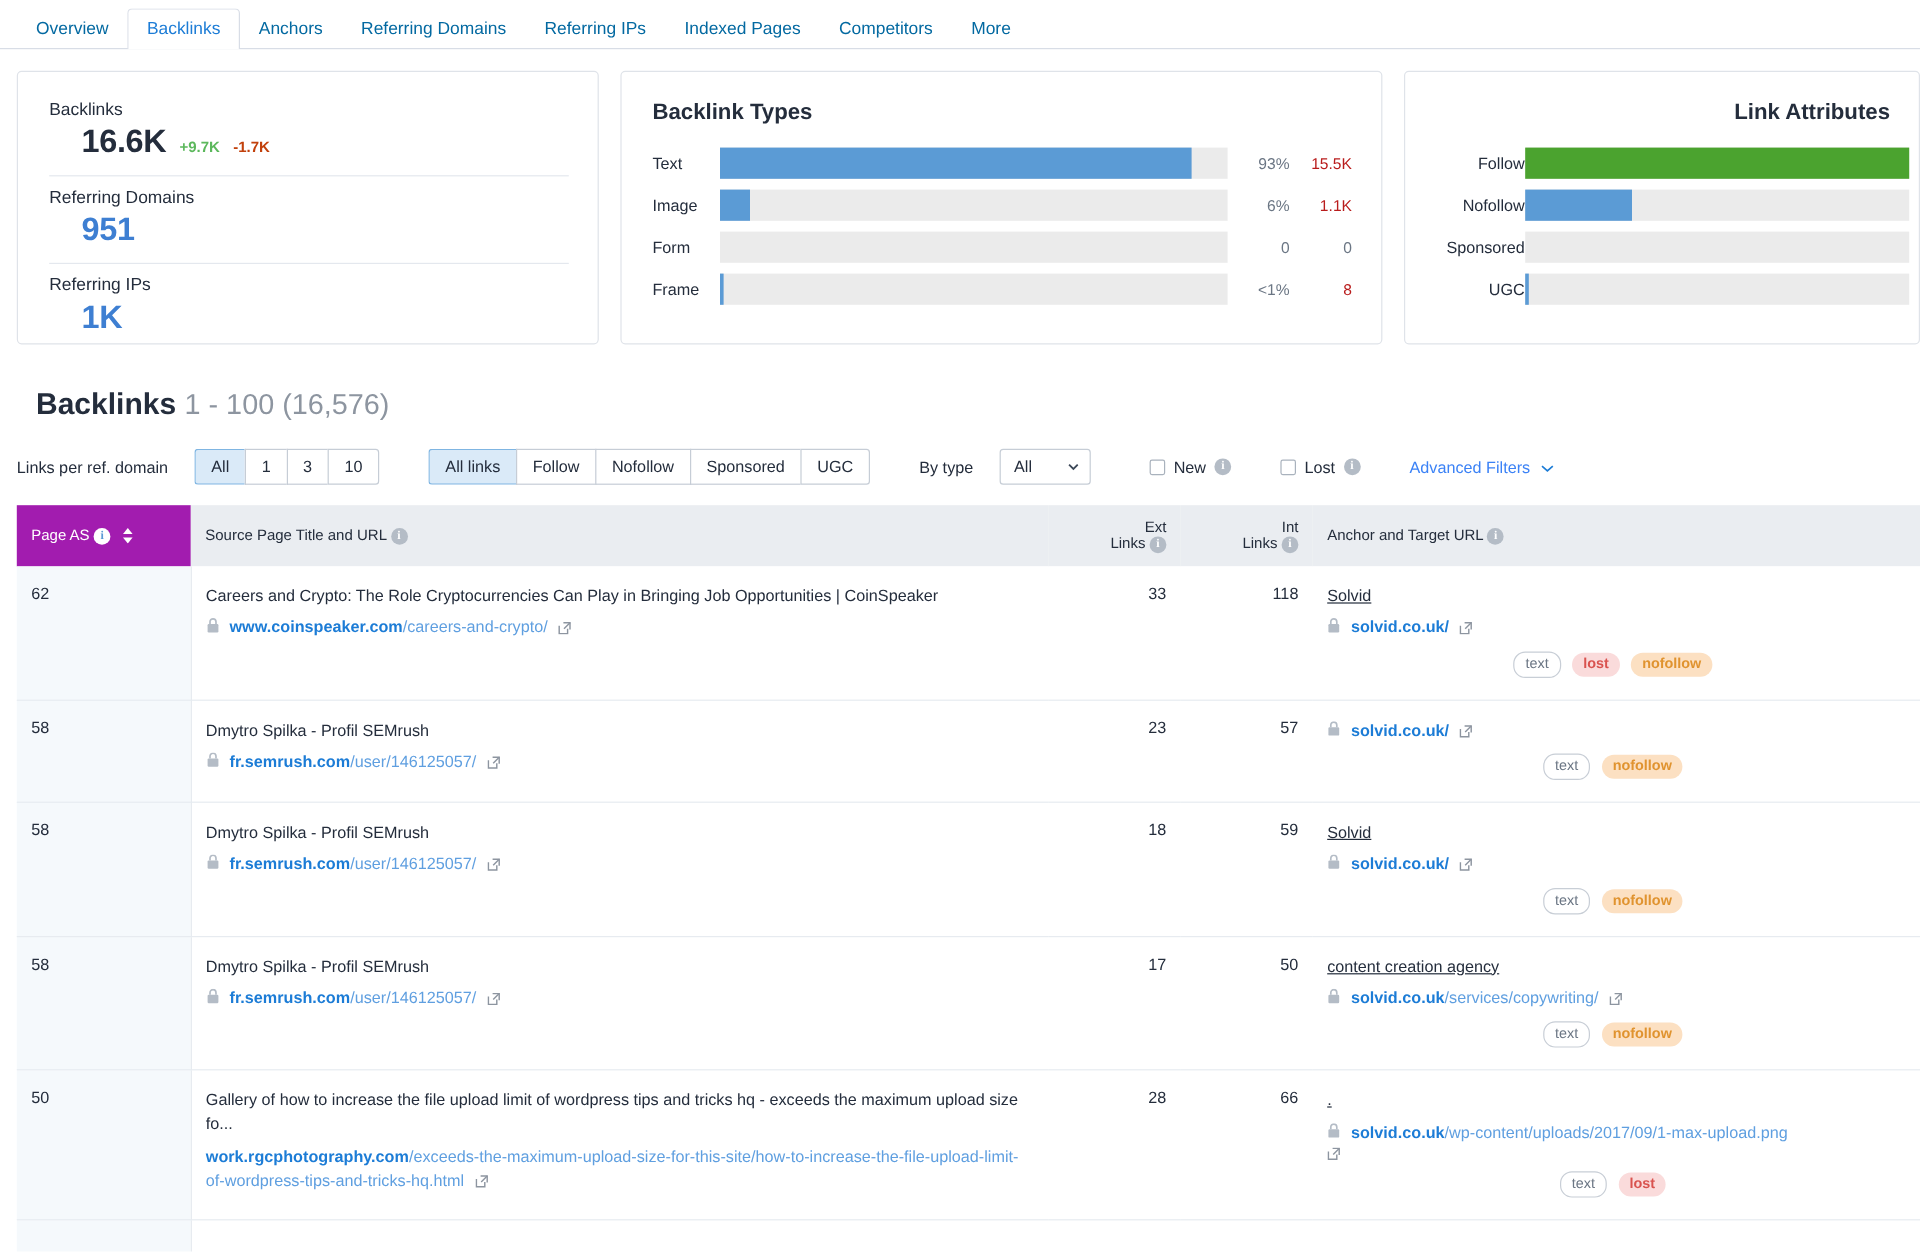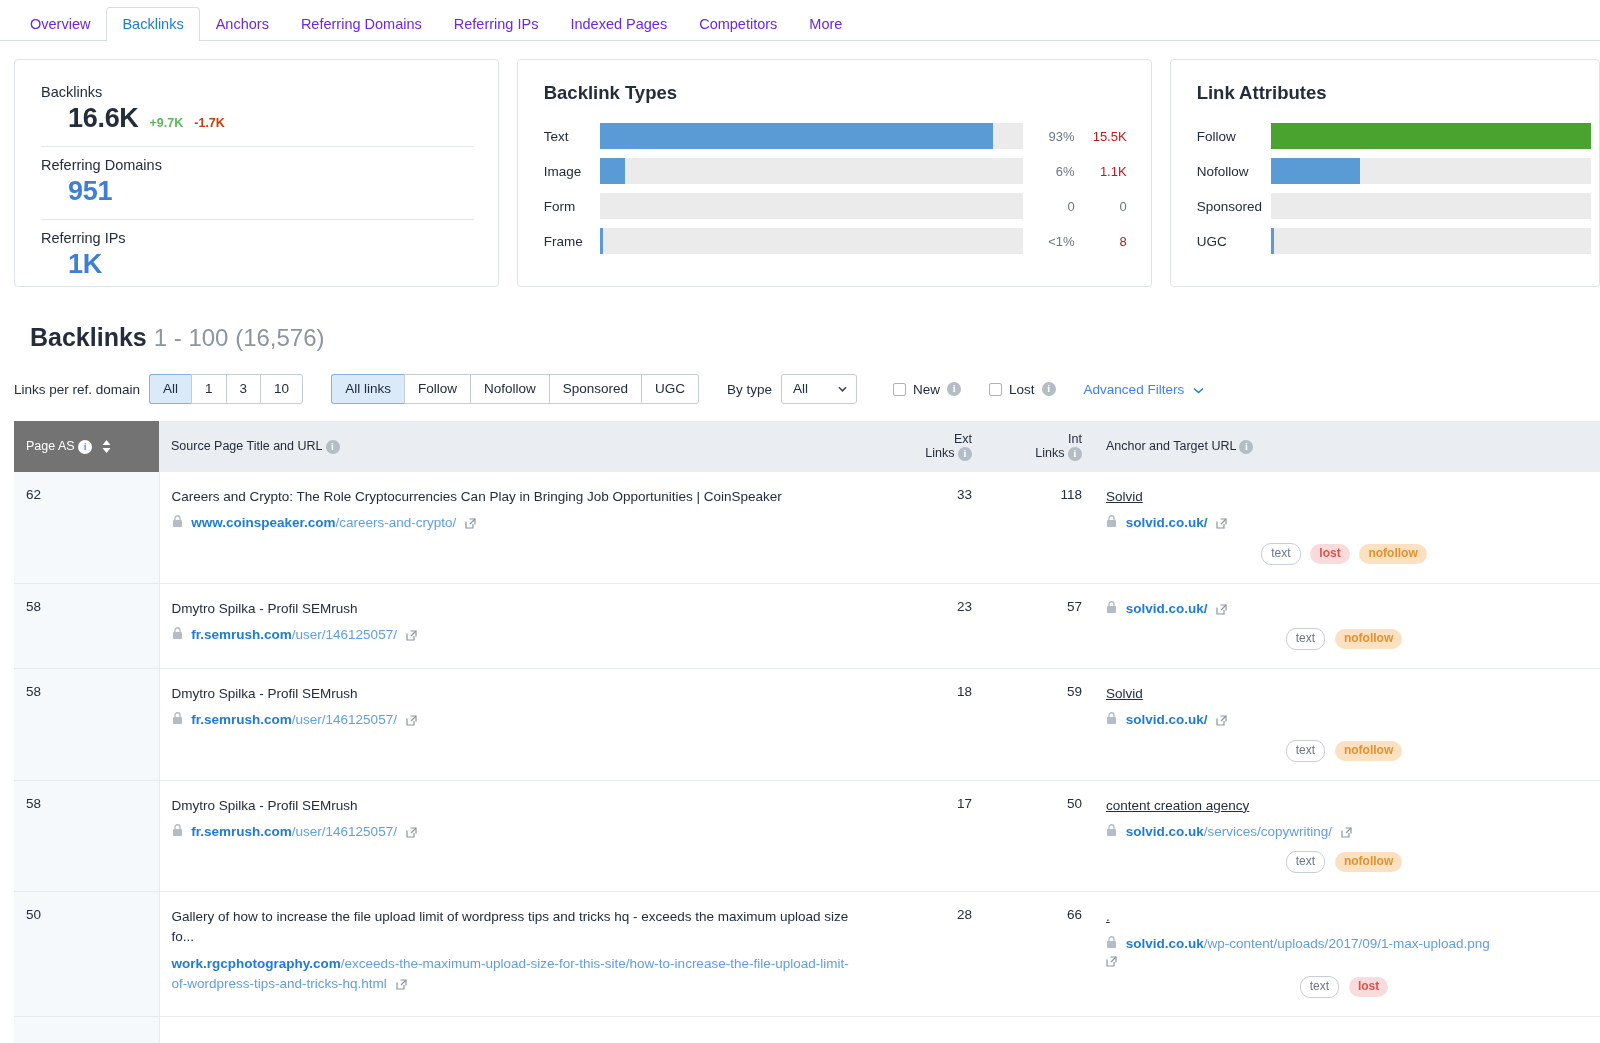--- a/index.html
+++ b/index.html
@@ -18,21 +18,21 @@
     height: 41px;
     padding-left: 14px;
     display: flex;
     align-items: flex-end;
     border-bottom: 1px solid #d8dde6;
   }
   .tab {
     padding: 9px 15px 10px 15px;
     font-size: 14.5px;
     line-height: 1;
-    color: #6d28d9;
+    color: #0369a1;
     cursor: pointer;
     border: 1px solid transparent;
     border-bottom: none;
     border-radius: 4px 4px 0 0;
     position: relative;
     top: 1px;
     white-space: nowrap;
   }
   .tab.active {
     color: #1c7cd6;
@@ -49,21 +49,21 @@
     height: 246px;
   }
   .card {
     border: 1px solid #dfe3e9;
     border-radius: 4px;
     background: #fff;
     padding: 16px 24px 10px 26px;
   }
   .card-summary { width: 530px; padding-top: 14px; }
   .card-types   { width: 696px; }
-  .card-attrs   { width: 470px; }
+  .card-attrs   { width: 470px; text-align: right; }
 
   .sum-block { padding: 10px 0 12px 0; }
   .sum-block + .sum-block { border-top: 1px solid #e4e8ee; }
   .sum-label { font-size: 14.5px; color: #242d3c; margin-bottom: 3px; }
   .sum-value-row { display: flex; align-items: baseline; gap: 11px; }
   .sum-big { font-size: 27px; font-weight: bold; letter-spacing: -0.3px; margin-left: 27px; }
   .sum-big.blue { color: #3e7fd2; }
   .delta-up   { font-size: 12.5px; color: #5cb85c; font-weight: 600; }
   .delta-down { font-size: 12.5px; color: #c2410c; font-weight: 600; }
 
@@ -96,21 +96,21 @@
   .sect {
     padding: 36px 0 0 30px;
   }
   .sect-title { font-size: 25px; font-weight: bold; display: inline; }
   .sect-count { font-size: 24px; color: #8d95a0; display: inline; margin-left: 7px; font-weight: normal; }
 
   
   .filters {
     display: flex;
     align-items: center;
-    gap: 0;
+    gap: 13px;
     padding: 22px 12px 0 14px;
     font-size: 13.5px;
   }
   .flabel { color: #242d3c; margin-right: 9px; }
   .btngroup { display: flex; margin-right: 28px; }
   .btngroup .gbtn {
     border: 1px solid #c6cdd6;
     border-right: none;
     background: #fff;
     padding: 5px 13px;
@@ -167,21 +167,21 @@
     background: #eaedf1;
     font-size: 12.5px;
     font-weight: normal;
     color: #242d3c;
     padding: 11px 12px;
     text-align: left;
     vertical-align: middle;
     border: none;
     height: 44px;
   }
-  .tbl th.sorted { background: #737373; color: #fff; }
+  .tbl th.sorted { background: #a21caf; color: #fff; }
   .tbl th.num { text-align: right; }
   .tbl th .info { background: #b4bcc6; }
   .tbl th.sorted .info { background: #fff; color: #5b9bd5; }
   .sortarrows { display:inline-block; margin-left:6px; vertical-align: middle; }
 
   .tbl td {
     padding: 15px 12px 18px 12px;
     font-size: 13.5px;
     vertical-align: top;
     border-bottom: 1px solid #e7ebf0;

